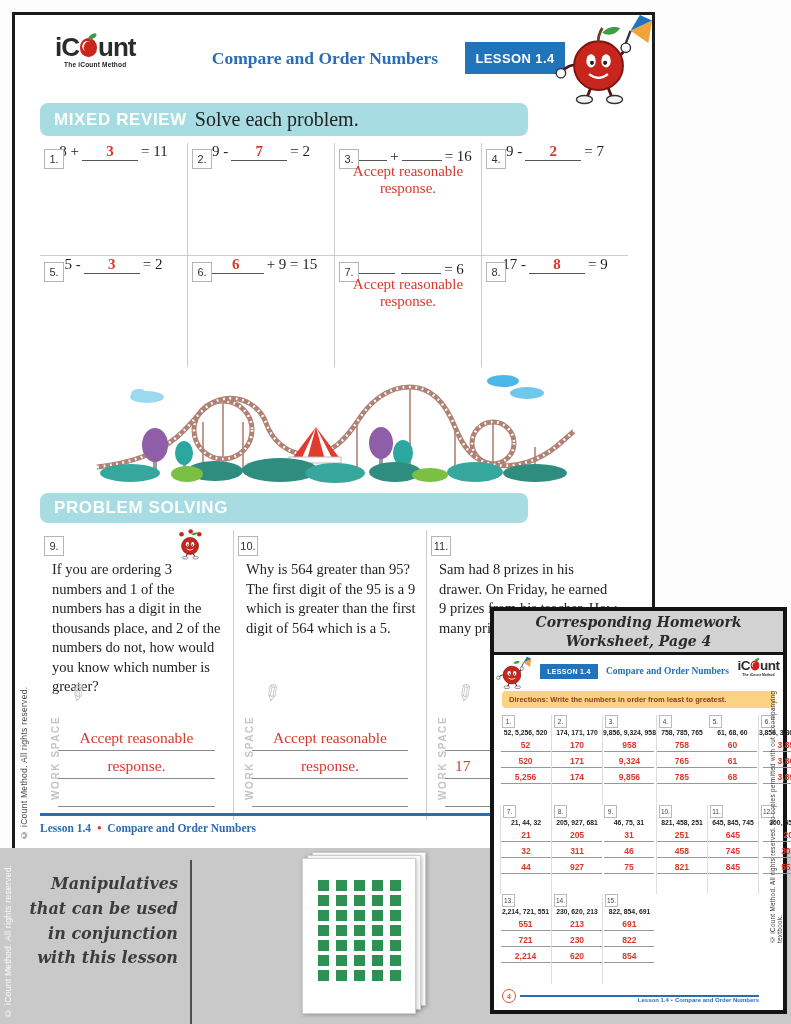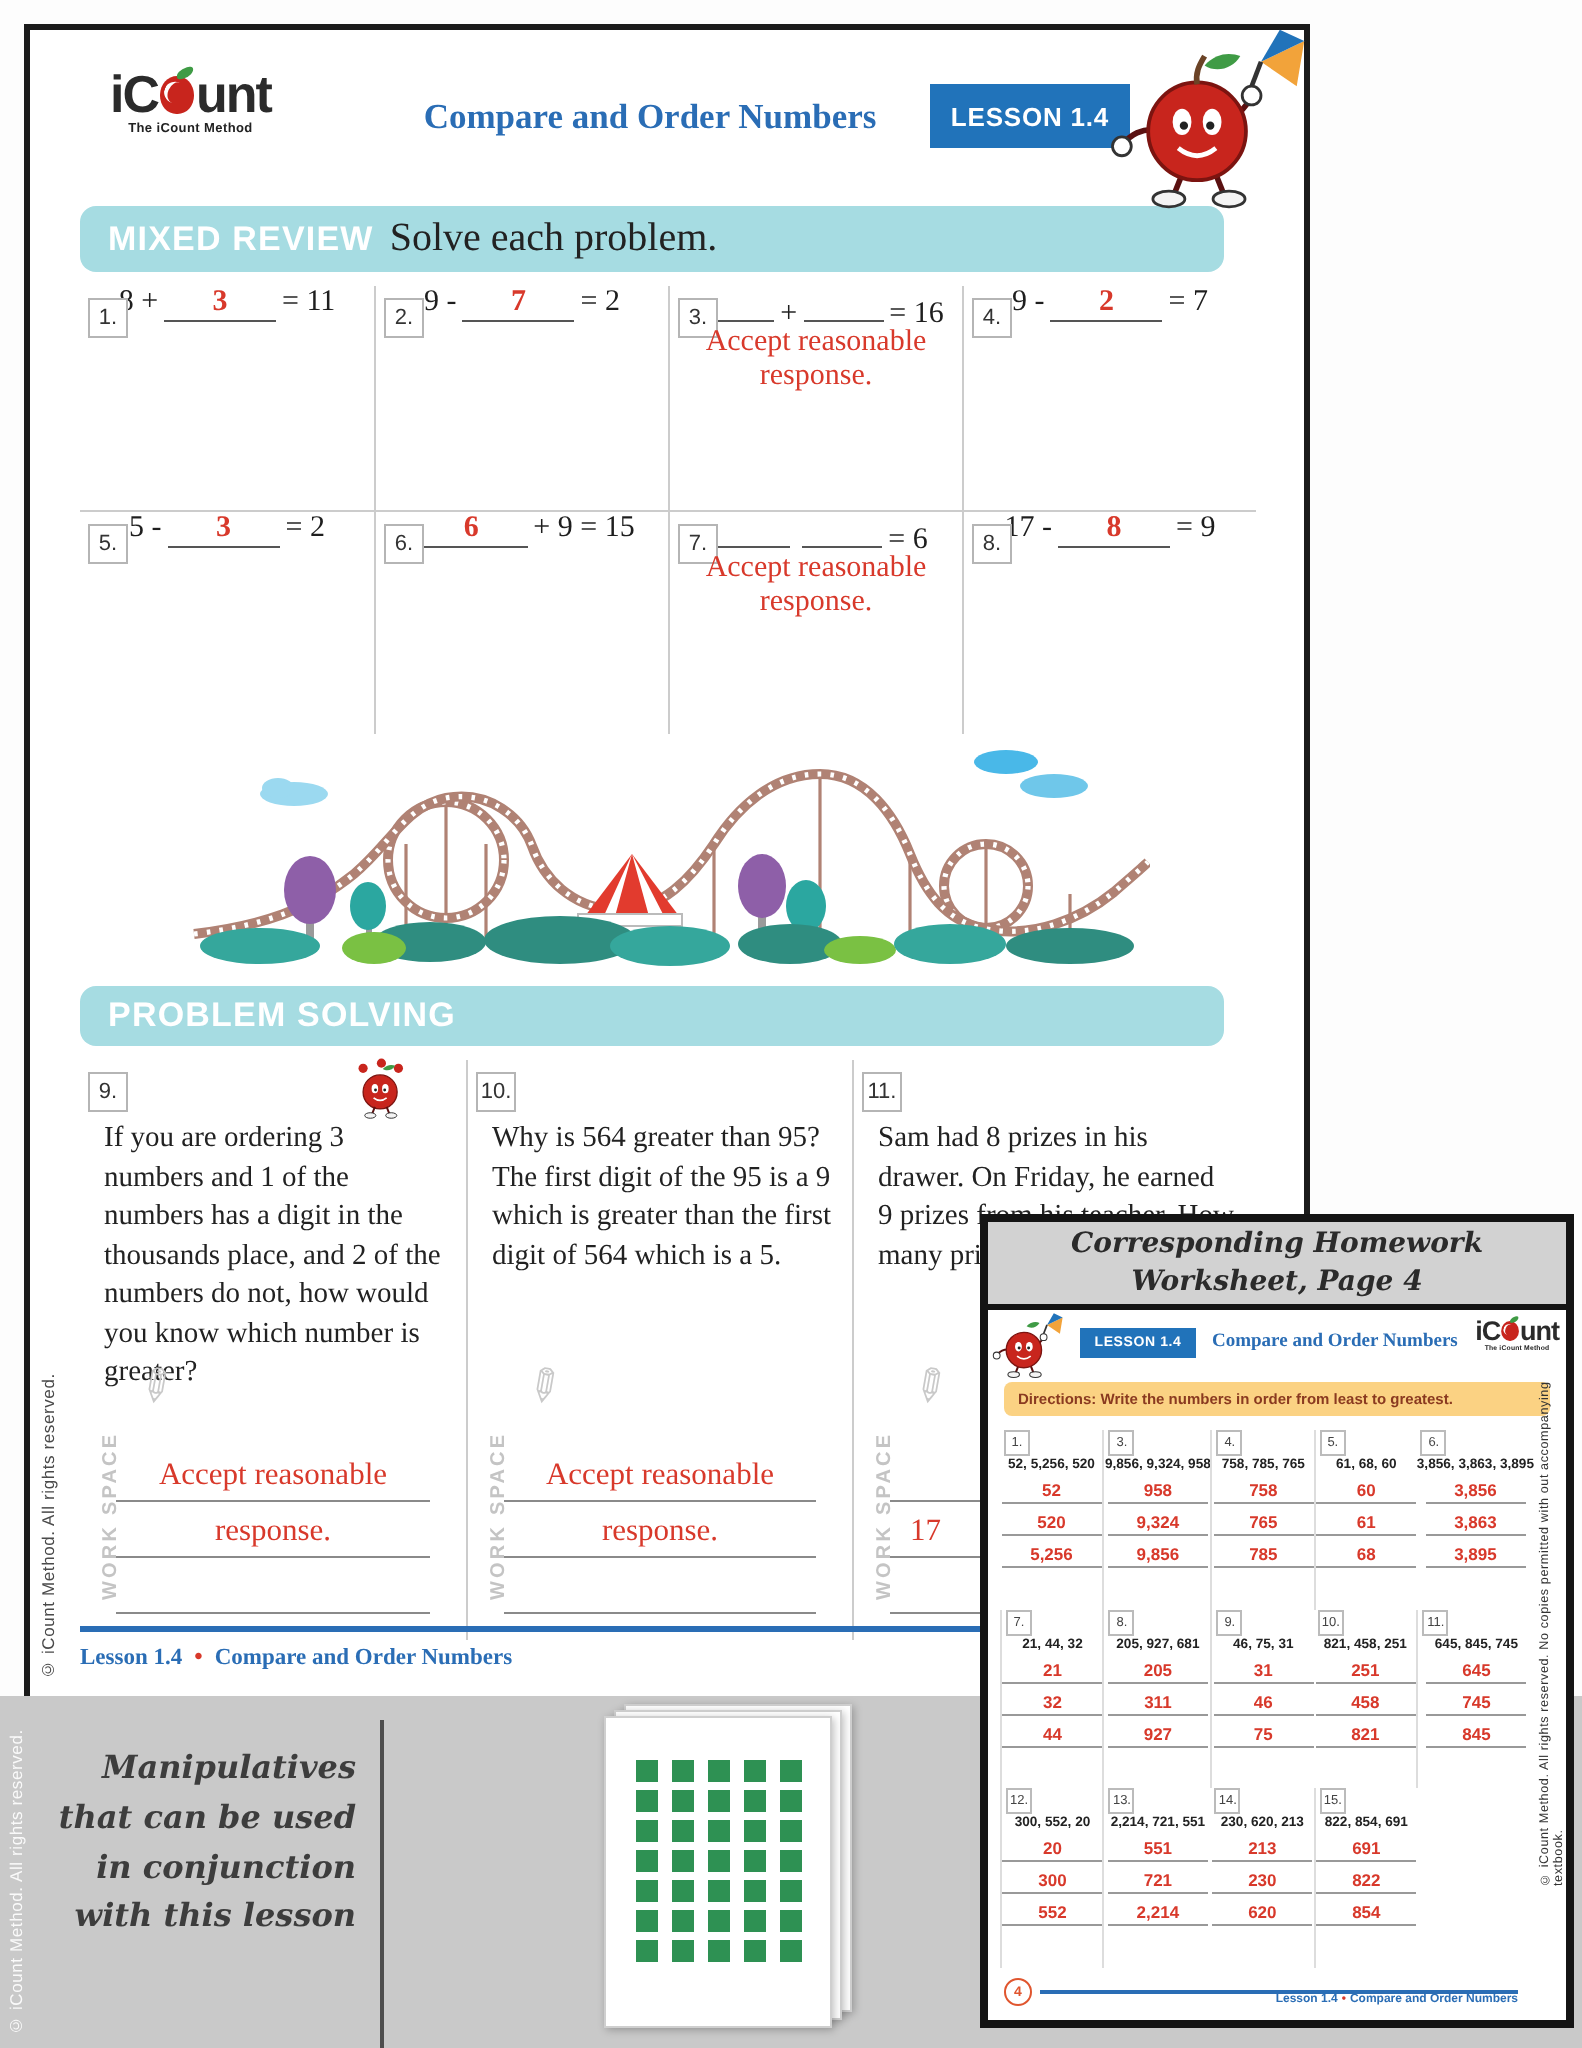--- a/index.html
+++ b/index.html
@@ -24,21 +24,21 @@
   #page-logo{position:absolute;left:40px;top:20px}
 
   #page-title{position:absolute;left:180px;width:260px;top:33px;text-align:center;
               font-family:"Liberation Serif",serif;font-weight:bold;font-size:17.5px;color:#2a6db5}
   #lesson-badge{position:absolute;left:450px;top:27px;width:100px;height:32px;background:#2173ba;
               color:#fff;font-weight:bold;font-size:13px;letter-spacing:.4px;
               display:flex;align-items:center;justify-content:center;z-index:2}
   .mascot{position:absolute;z-index:3}
   #mascot-header{left:538px;top:-2px;width:108px;height:94px}
 
-  .banner{position:absolute;left:25px;width:572px;background:#a6dce2;border-radius:8px;
+  .banner{position:absolute;left:25px;width:488px;background:#a6dce2;border-radius:8px;
           display:flex;align-items:center;padding-left:14px;box-sizing:border-box;gap:8px}
   #banner-mr{top:88px;height:33px}
   #banner-ps{top:478px;height:30px}
   .banner .bh{color:#fff;font-weight:bold;font-size:17px;letter-spacing:.6px}
   .banner .bs{color:#222;font-family:"Liberation Serif",serif;font-size:20px}
 
   #mr-grid{position:absolute;left:25px;top:128px;width:588px;height:224px;
            display:grid;grid-template-columns:repeat(4,1fr);grid-template-rows:1fr 1fr}
   .mr-cell{position:relative;border-left:1px solid #ccc}
   .mr-cell:nth-child(4n+1){border-left:none}
@@ -112,21 +112,21 @@
   #mascot-hw{left:2px;top:1px;width:38px;height:34px}
   #hw-badge{position:absolute;left:46px;top:9px;width:58px;height:15px;background:#2173ba;
       color:#fff;font-size:7px;font-weight:bold;letter-spacing:.3px;
       display:flex;align-items:center;justify-content:center}
   #hw-title{position:absolute;left:112px;top:11px;font-size:9.5px;font-weight:bold;color:#2a6db5;
       font-family:"Liberation Serif",serif}
   #hw-logo{position:absolute;right:4px;top:4px;transform:scale(.52);transform-origin:top right}
   #hw-dir{margin:2px 8px 0;height:17px;background:#fbd283;border-radius:4px;font-size:7.5px;
       font-weight:bold;color:#8a3a20;line-height:17px;padding-left:7px}
   #hw-grid{position:absolute;left:6px;right:16px;top:104px;bottom:26px;display:grid;
-      grid-template-columns:repeat(5,1fr);grid-auto-rows:1fr}
+      grid-template-columns:repeat(6,1fr);grid-auto-rows:1fr}
   .hw-cell{position:relative;border-left:1px solid #ddd}
   .hw-cell:nth-child(4n+1){border-left:none}
   .hw-num{position:absolute;top:0;left:2px;width:11px;height:11px;border:1px solid #bbb;
       font-size:6.5px;color:#444;background:#fff;display:flex;align-items:center;justify-content:center}
   .hw-given{margin-top:14px;text-align:center;font-size:6.8px;font-weight:bold;color:#222;white-space:nowrap}
   .hw-answers{margin-top:3px;display:flex;flex-direction:column;align-items:center}
   .hw-ans{width:50px;text-align:center;color:#d8392b;font-size:8.5px;font-weight:bold;
       border-bottom:1px solid #999;line-height:12px;height:12px;margin-bottom:3px}
   #hw-footer{position:absolute;left:8px;right:24px;bottom:6px;height:16px}
   #hw-rule{position:absolute;left:18px;right:0;top:7px;height:1.5px;background:#2a6db5}
@@ -431,20 +431,29 @@
   <div class="hw-cell">
     <span class="hw-num">1.</span>
     <div class="hw-given">52, 5,256, 520</div>
     <div class="hw-answers">
       <div class="hw-ans">52</div>
       <div class="hw-ans">520</div>
       <div class="hw-ans">5,256</div>
     </div>
   </div>
 
+  <div class="hw-cell">
+    <span class="hw-num">2.</span>
+    <div class="hw-given">174, 171, 170</div>
+    <div class="hw-answers">
+      <div class="hw-ans">170</div>
+      <div class="hw-ans">171</div>
+      <div class="hw-ans">174</div>
+    </div>
+  </div>
 
   <div class="hw-cell">
     <span class="hw-num">3.</span>
     <div class="hw-given">9,856, 9,324, 958</div>
     <div class="hw-answers">
       <div class="hw-ans">958</div>
       <div class="hw-ans">9,324</div>
       <div class="hw-ans">9,856</div>
     </div>
   </div>

